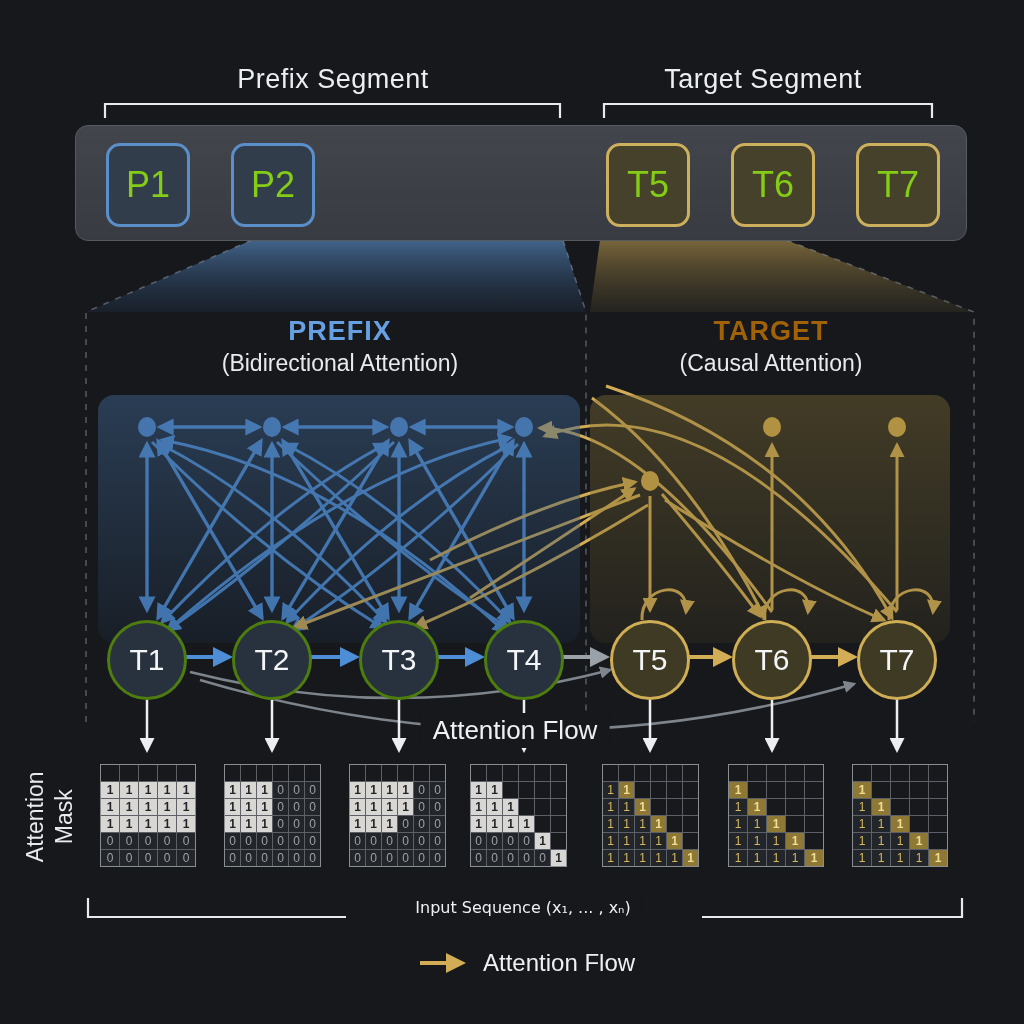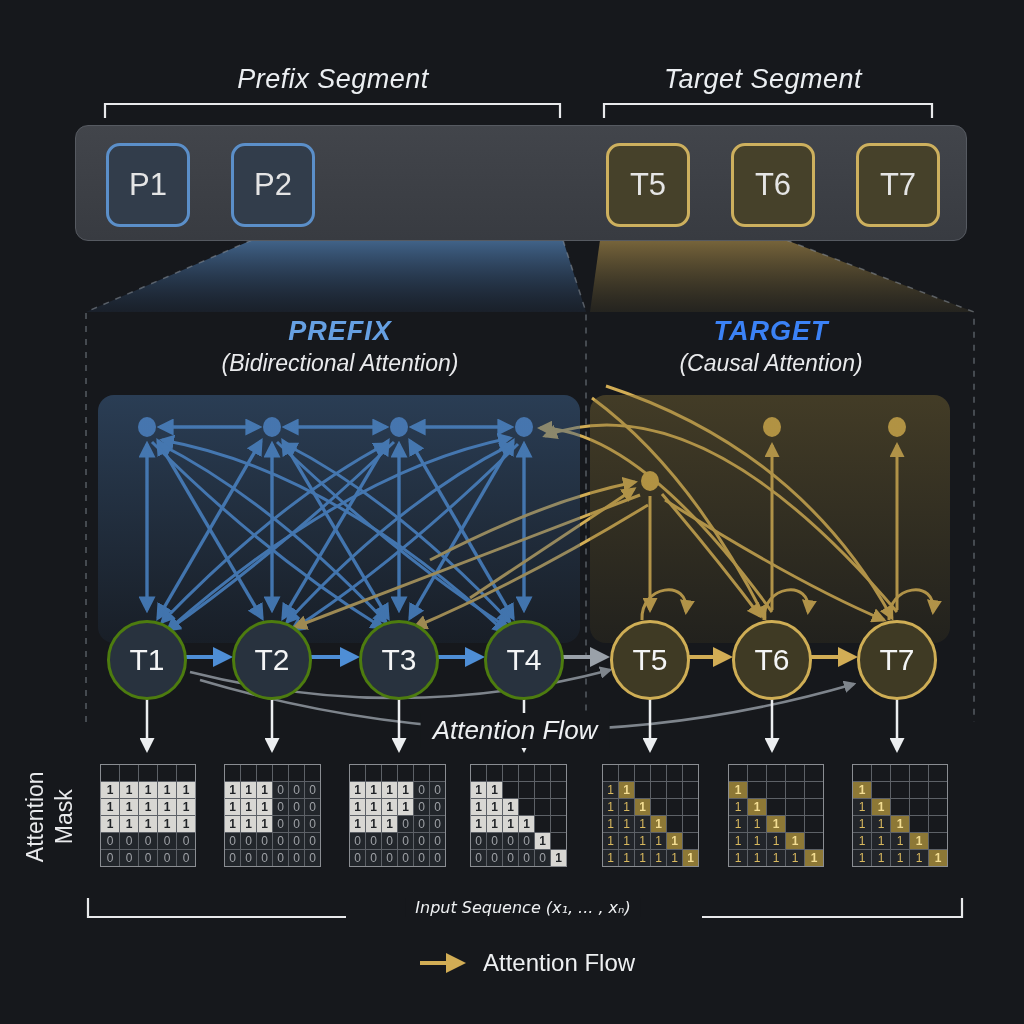--- a/index.html
+++ b/index.html
@@ -3,44 +3,44 @@
 <meta charset="utf-8">
 <style>
   html,body{margin:0;padding:0;background:#0e1013;}
   .stage{
     position:relative;width:1024px;height:1024px;overflow:hidden;
     background:#16181c;
     font-family:"Liberation Sans","DejaVu Sans",sans-serif;
     color:#e9eaec;
   }
   .abs{position:absolute;}
-  .ctr{transform:translateX(-50%);text-align:center;font-style:italic;}
+  .ctr{transform:translateX(-50%);text-align:center;}
   svg.layer{position:absolute;left:0;top:0;width:1024px;height:1024px;}
 
   
   .seg-label{font-size:27px;color:#eceff2;letter-spacing:.5px;}
 
   
   .token-bar{
     left:75px;top:125px;width:890px;height:114px;
     background:linear-gradient(180deg,#42454b,#383b41);
     border:1px solid #565a61;border-radius:13px;
   }
   .token{
     position:absolute;top:17px;width:78px;height:78px;border-radius:14px;
     display:flex;align-items:center;justify-content:center;
-    font-size:31px;color:#e5e5e5;
+    font-size:36px;color:#84cc16;
   }
   .token.prefix{border:3px solid #5b8fc9;background:#323d4b;}
   .token.target{border:3px solid #cdb05e;background:#46412a;}
 
   
   .sec-title{font-size:27px;font-weight:bold;letter-spacing:1px;}
   .sec-title.prefix{color:#66a0e2;}
-  .sec-title.target{color:#3b82f6;}
+  .sec-title.target{color:#a16207;}
   .sec-sub{font-size:23px;color:#e9eaec;}
 
   
   .panel{border-radius:16px;}
   .panel.prefix{
     left:98px;top:395px;width:482px;height:248px;
     background:linear-gradient(180deg,rgba(62,98,140,.50),rgba(30,46,66,.28));
   }
   .panel.target{
     left:590px;top:395px;width:360px;height:248px;

